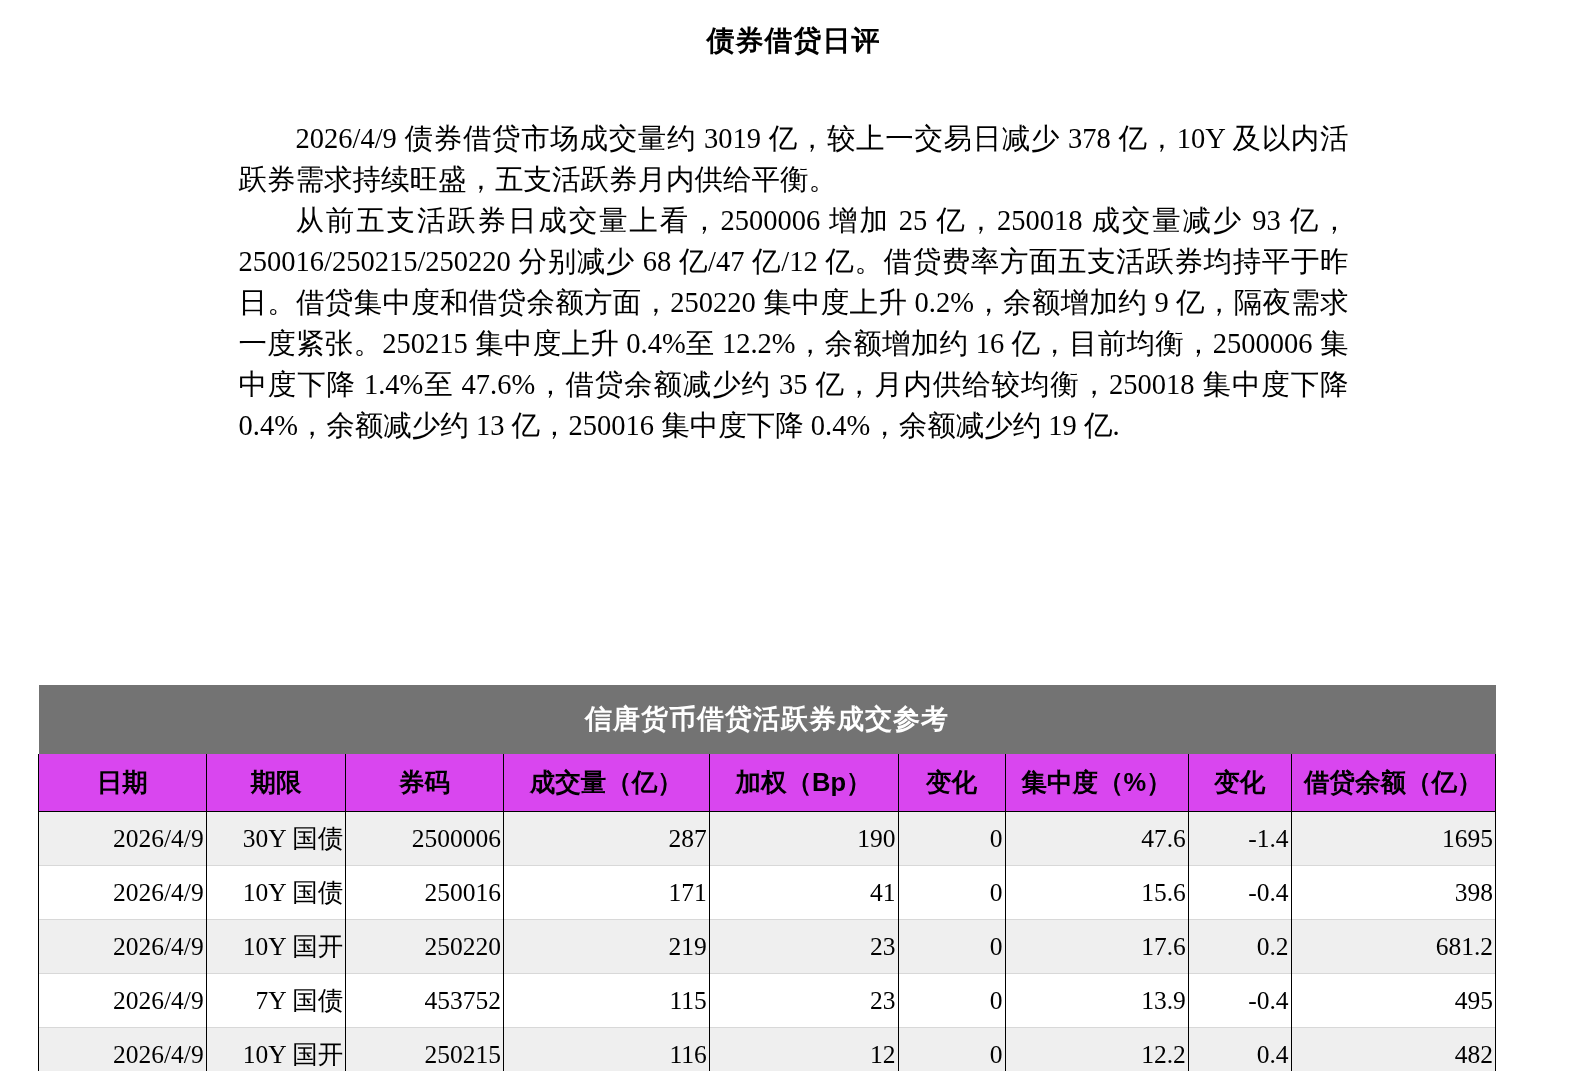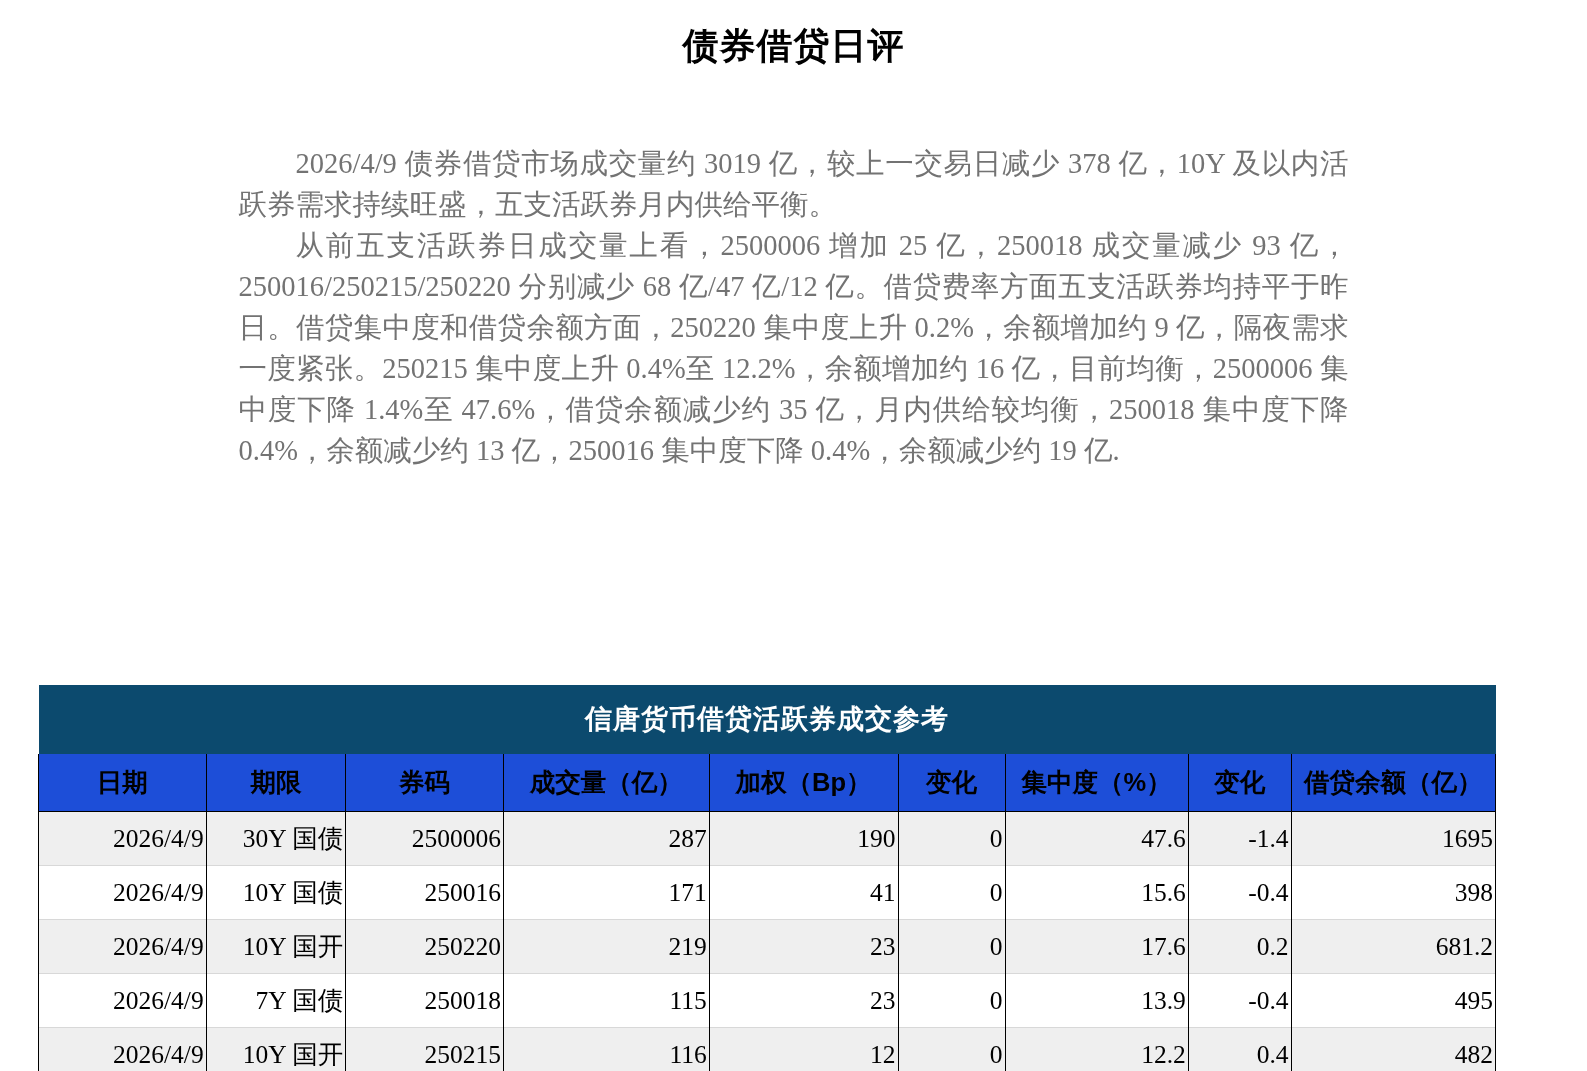--- a/index.html
+++ b/index.html
@@ -17,70 +17,70 @@
   .page {
     position: relative;
     width: 1587px;
     height: 1071px;
     box-sizing: border-box;
   }
   .doc-title {
     text-align: center;
     font-family: "Liberation Sans", sans-serif;
     font-weight: bold;
-    font-size: 36px;
+    font-size: 28px;
     letter-spacing: 1px;
     margin-top: 22px;
     margin-bottom: 0;
     color: #000;
   }
   .body-text {
-    margin: 14px auto;
+    margin: 0 auto;
     width: 1110px;
     padding-top: 58px;
     font-size: 28.5px;
     line-height: 41px;
     text-align: justify;
     text-justify: inter-ideograph;
-    color: #737373;
+    color: #000000;
   }
   .body-text p {
     margin: 0;
     text-indent: 2em;
   }
   .table-wrap {
     position: absolute;
     left: 38px;
     top: 663px;
     width: 1458px;
   }
   table.bond-table {
     border-collapse: collapse;
     width: 100%;
     table-layout: fixed;
     font-size: 25px;
   }
   table.bond-table .title-row td {
-    background: #0c4a6e;
+    background: #737373;
     color: #ffffff;
     font-family: "Liberation Sans", sans-serif;
     font-weight: bold;
     font-size: 27px;
     text-align: center;
     padding: 16px 0 17px 0;
     letter-spacing: 1px;
     border: none;
   }
   table.bond-table th {
     font-family: "Liberation Sans", sans-serif;
     font-weight: bold;
     font-size: 25.5px;
     text-align: center;
     padding: 11px 2px;
-    background: #1d4ed8;
+    background: #d946ef;
     border-bottom: 1.5px solid #000;
     border-top: none;
     border-left: 1px solid #000;
     border-right: 1px solid #000;
     color: #000;
   }
   table.bond-table td.cell {
     text-align: right;
     font-size: 25.5px;
     padding: 9px 2px;
@@ -189,21 +189,21 @@
           <td class="cell">23</td>
           <td class="cell">0</td>
           <td class="cell">17.6</td>
           <td class="cell">0.2</td>
           <td class="cell">681.2</td>
         </tr>
 
         <tr class="even">
           <td class="cell">2026/4/9</td>
           <td class="cell">7Y 国债</td>
-          <td class="cell">250018</td>
+          <td class="cell">453752</td>
           <td class="cell">115</td>
           <td class="cell">23</td>
           <td class="cell">0</td>
           <td class="cell">13.9</td>
           <td class="cell">-0.4</td>
           <td class="cell">495</td>
         </tr>
 
         <tr class="odd last">
           <td class="cell">2026/4/9</td>

